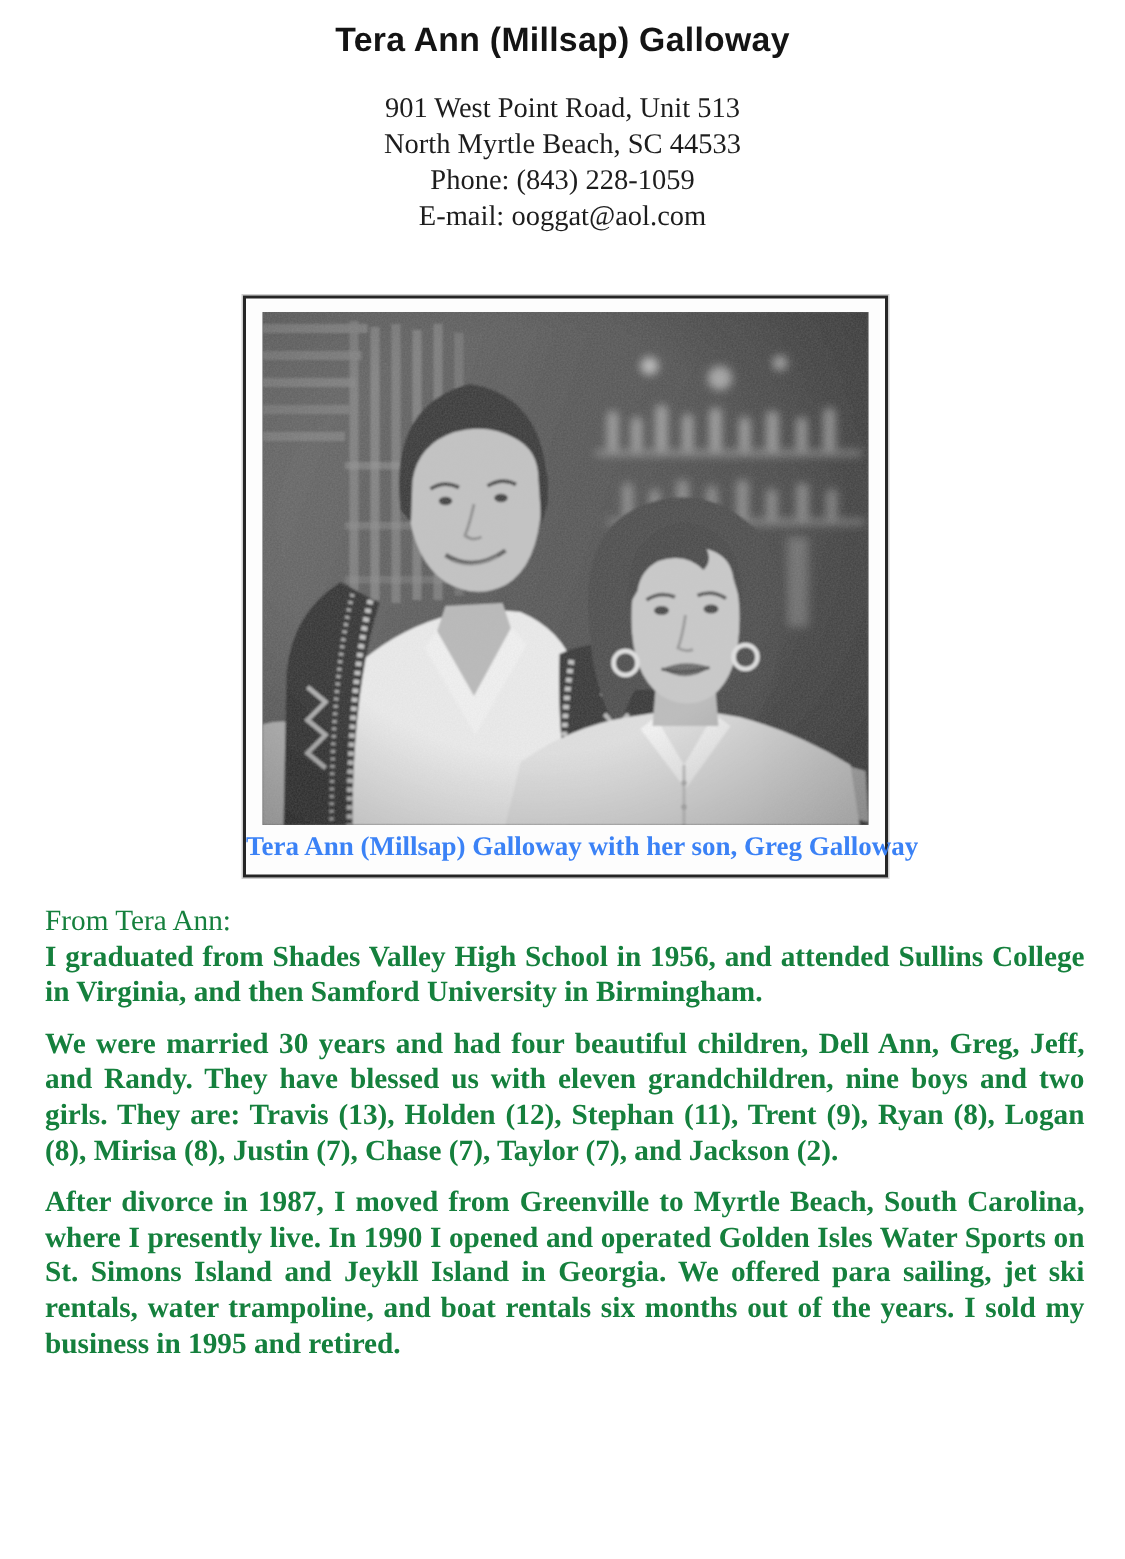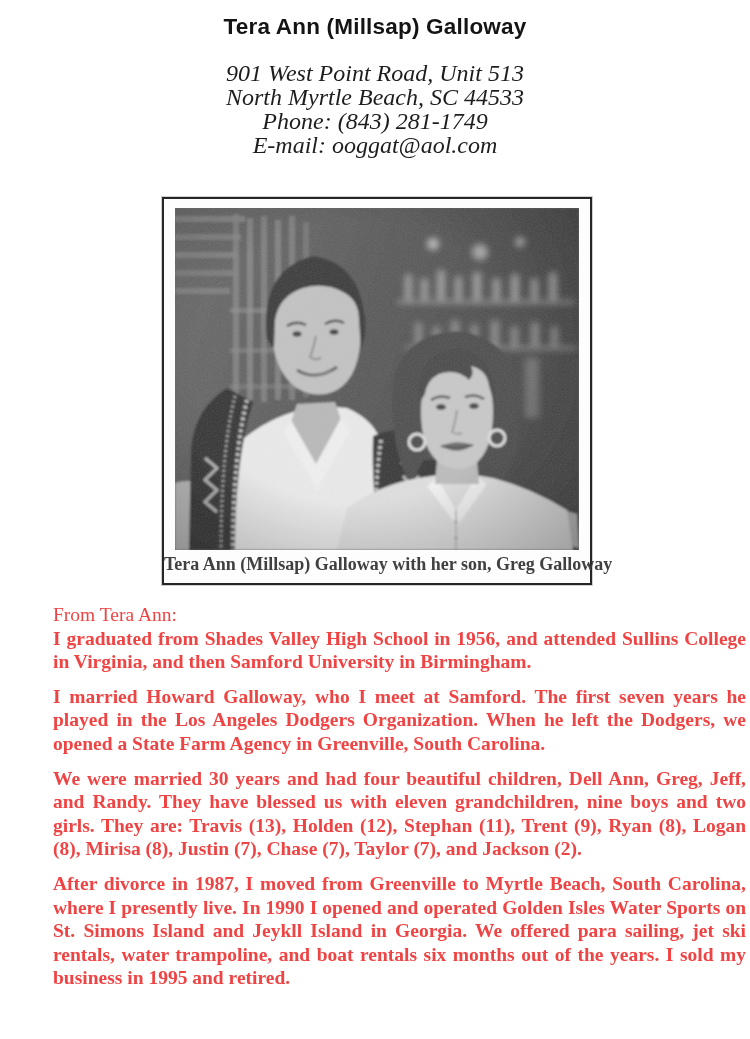--- a/index.html
+++ b/index.html
@@ -17,24 +17,23 @@
     text-align:center;
     font-family:"Liberation Sans", sans-serif;
     font-weight:bold;
     font-size:22.5px;
     letter-spacing:.2px;
     color:#141414;
   }
   .contact{
     position:absolute;top:61px;left:0;right:0;
     text-align:center;
-    font-size:24px;
+    font-size:19px;
     line-height:24px;
     color:#1d1d1d;
-    font-style:italic;
   }
   .photo-box{
     position:absolute;left:162px;top:197px;
     width:430px;height:388px;
     box-sizing:border-box;
     margin:0;
     border:2px solid #262626;
     background:#fdfdfd;
     box-shadow:0 0 0 1px #cfcfcf;
   }
@@ -44,48 +43,47 @@
     background:#5d5d5d;
     overflow:hidden;
   }
   .photo svg{display:block;width:404px;height:342px;}
   .caption{
     text-align:center;
     font-weight:bold;
     font-size:18px;
     line-height:26px;
     margin-top:1px;
-    color:#404040;
+    color:#3b82f6;
     white-space:nowrap;
   }
   .body-text{
     position:absolute;left:30px;top:603px;
     width:693px;
     font-size:19.5px;
     line-height:23.6px;
     text-align:justify;
-    color:#ef4444;
-    margin-left:23px;
+    color:#15803d;
   }
   .from-line{margin:0;}
   .body-text p{margin:0 0 11px 0;font-weight:bold;}
   .body-text p.first{margin-top:0;}
   .body-text p:last-child{margin-bottom:0;}
 </style>
 </head>
 <body>
 
 <div class="page">
 
   <h1 class="title">Tera Ann (Millsap) Galloway</h1>
 
   <div class="contact">
     <div>901 West Point Road, Unit 513</div>
     <div>North Myrtle Beach, SC 44533</div>
-    <div>Phone:  (843) 281-1749</div>
+    <div>Phone:  (843) 228-1059</div>
     <div>E-mail:  ooggat@aol.com</div>
   </div>
 
   <figure class="photo-box">
     <div class="photo">
       <svg viewBox="0 0 404 342" xmlns="http://www.w3.org/2000/svg">
         <defs>
           <filter id="soft">
               <feGaussianBlur stdDeviation="0.8"></feGaussianBlur>
             </filter>
@@ -228,18 +226,17 @@
 
         <rect x="0" y="0" width="404" height="342" filter="url(#grain)" opacity="0.38"></rect>
       </svg>
     </div>
     <figcaption class="caption">Tera Ann (Millsap) Galloway with her son, Greg Galloway</figcaption>
   </figure>
 
   <div class="body-text">
     <div class="from-line">From Tera Ann:</div>
     <p class="first">I graduated from Shades Valley High School in 1956, and attended Sullins College in Virginia, and then Samford University in Birmingham.</p>
-    <p>I married Howard Galloway, who I meet at Samford.  The first seven years he played in the Los Angeles Dodgers Organization.  When he left the Dodgers, we opened a State Farm Agency in Greenville, South Carolina.</p>
     <p>We were married 30 years and had four beautiful children, Dell Ann, Greg, Jeff, and Randy.  They have blessed us with eleven grandchildren, nine boys and two girls.  They are: Travis (13), Holden (12), Stephan (11), Trent (9), Ryan (8), Logan (8), Mirisa (8), Justin (7), Chase (7), Taylor (7), and Jackson (2).</p>
     <p>After divorce in 1987, I moved from Greenville to Myrtle Beach, South Carolina, where I presently live.  In 1990 I opened and operated Golden Isles Water Sports on St. Simons Island and Jeykll Island in Georgia.  We offered para sailing, jet ski rentals, water trampoline, and boat rentals six months out of the years.  I sold my business in 1995 and retired.</p>
   </div>
 
 </div>
 
 </body></html>

